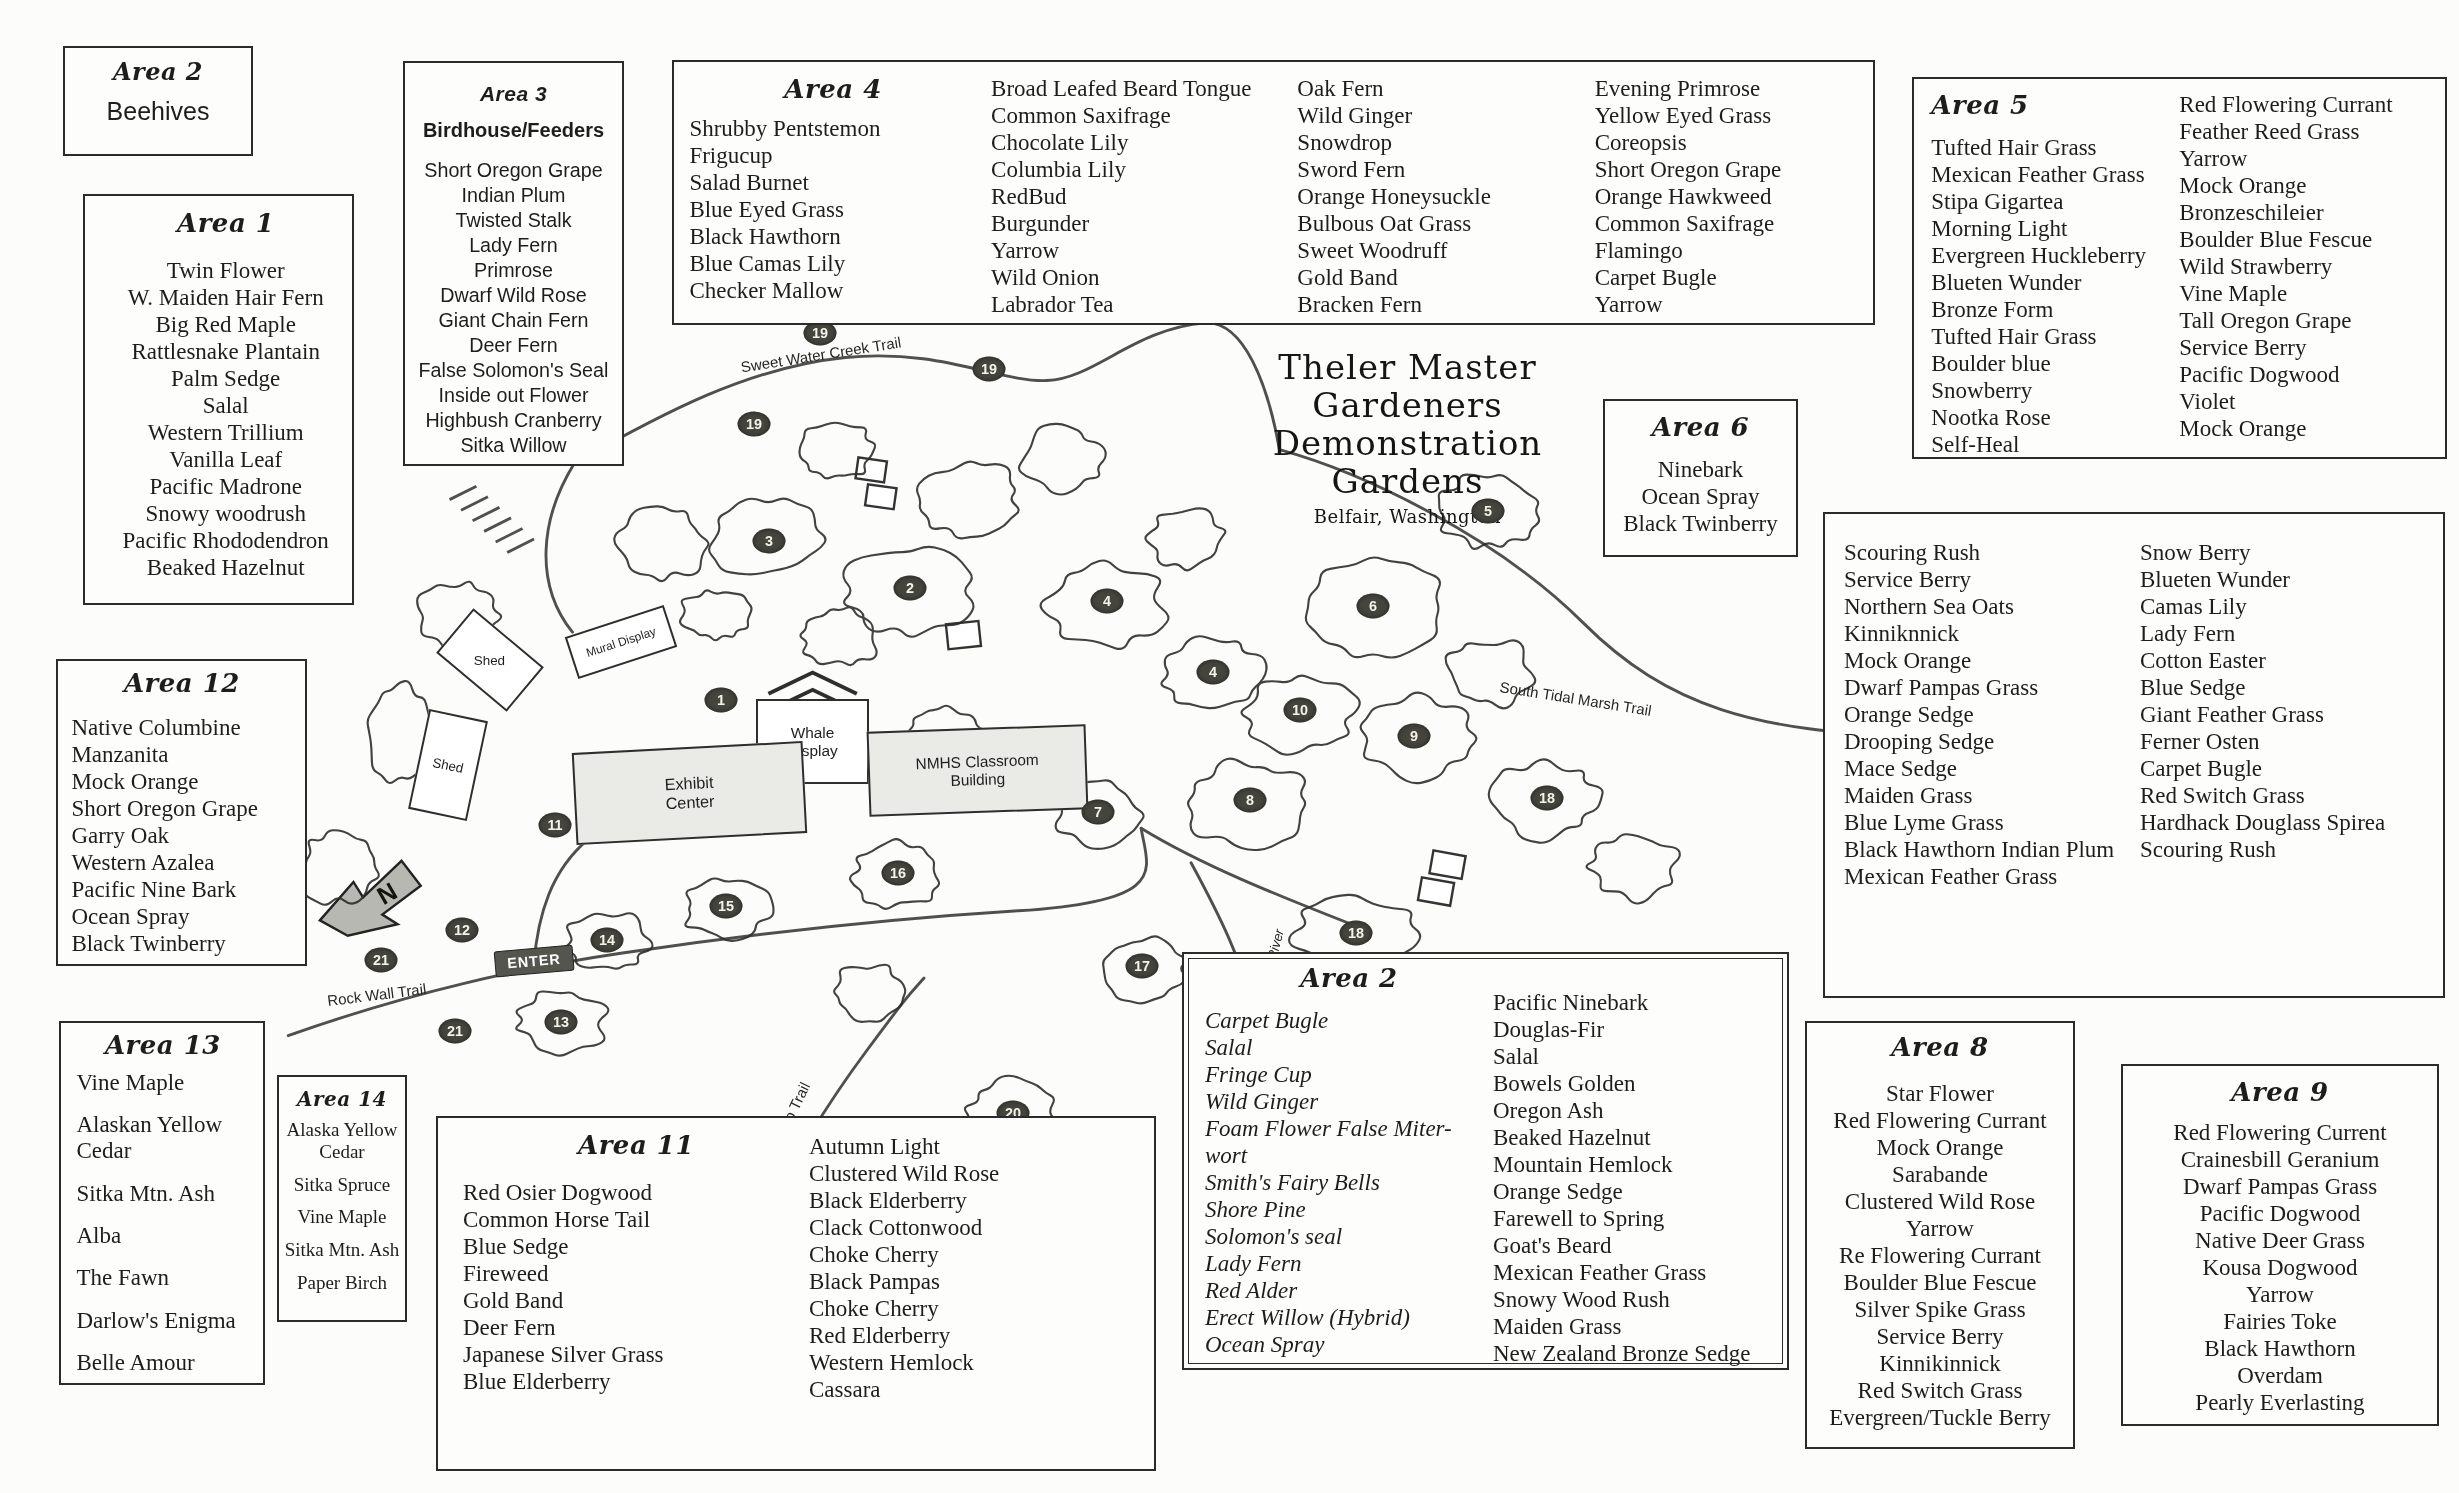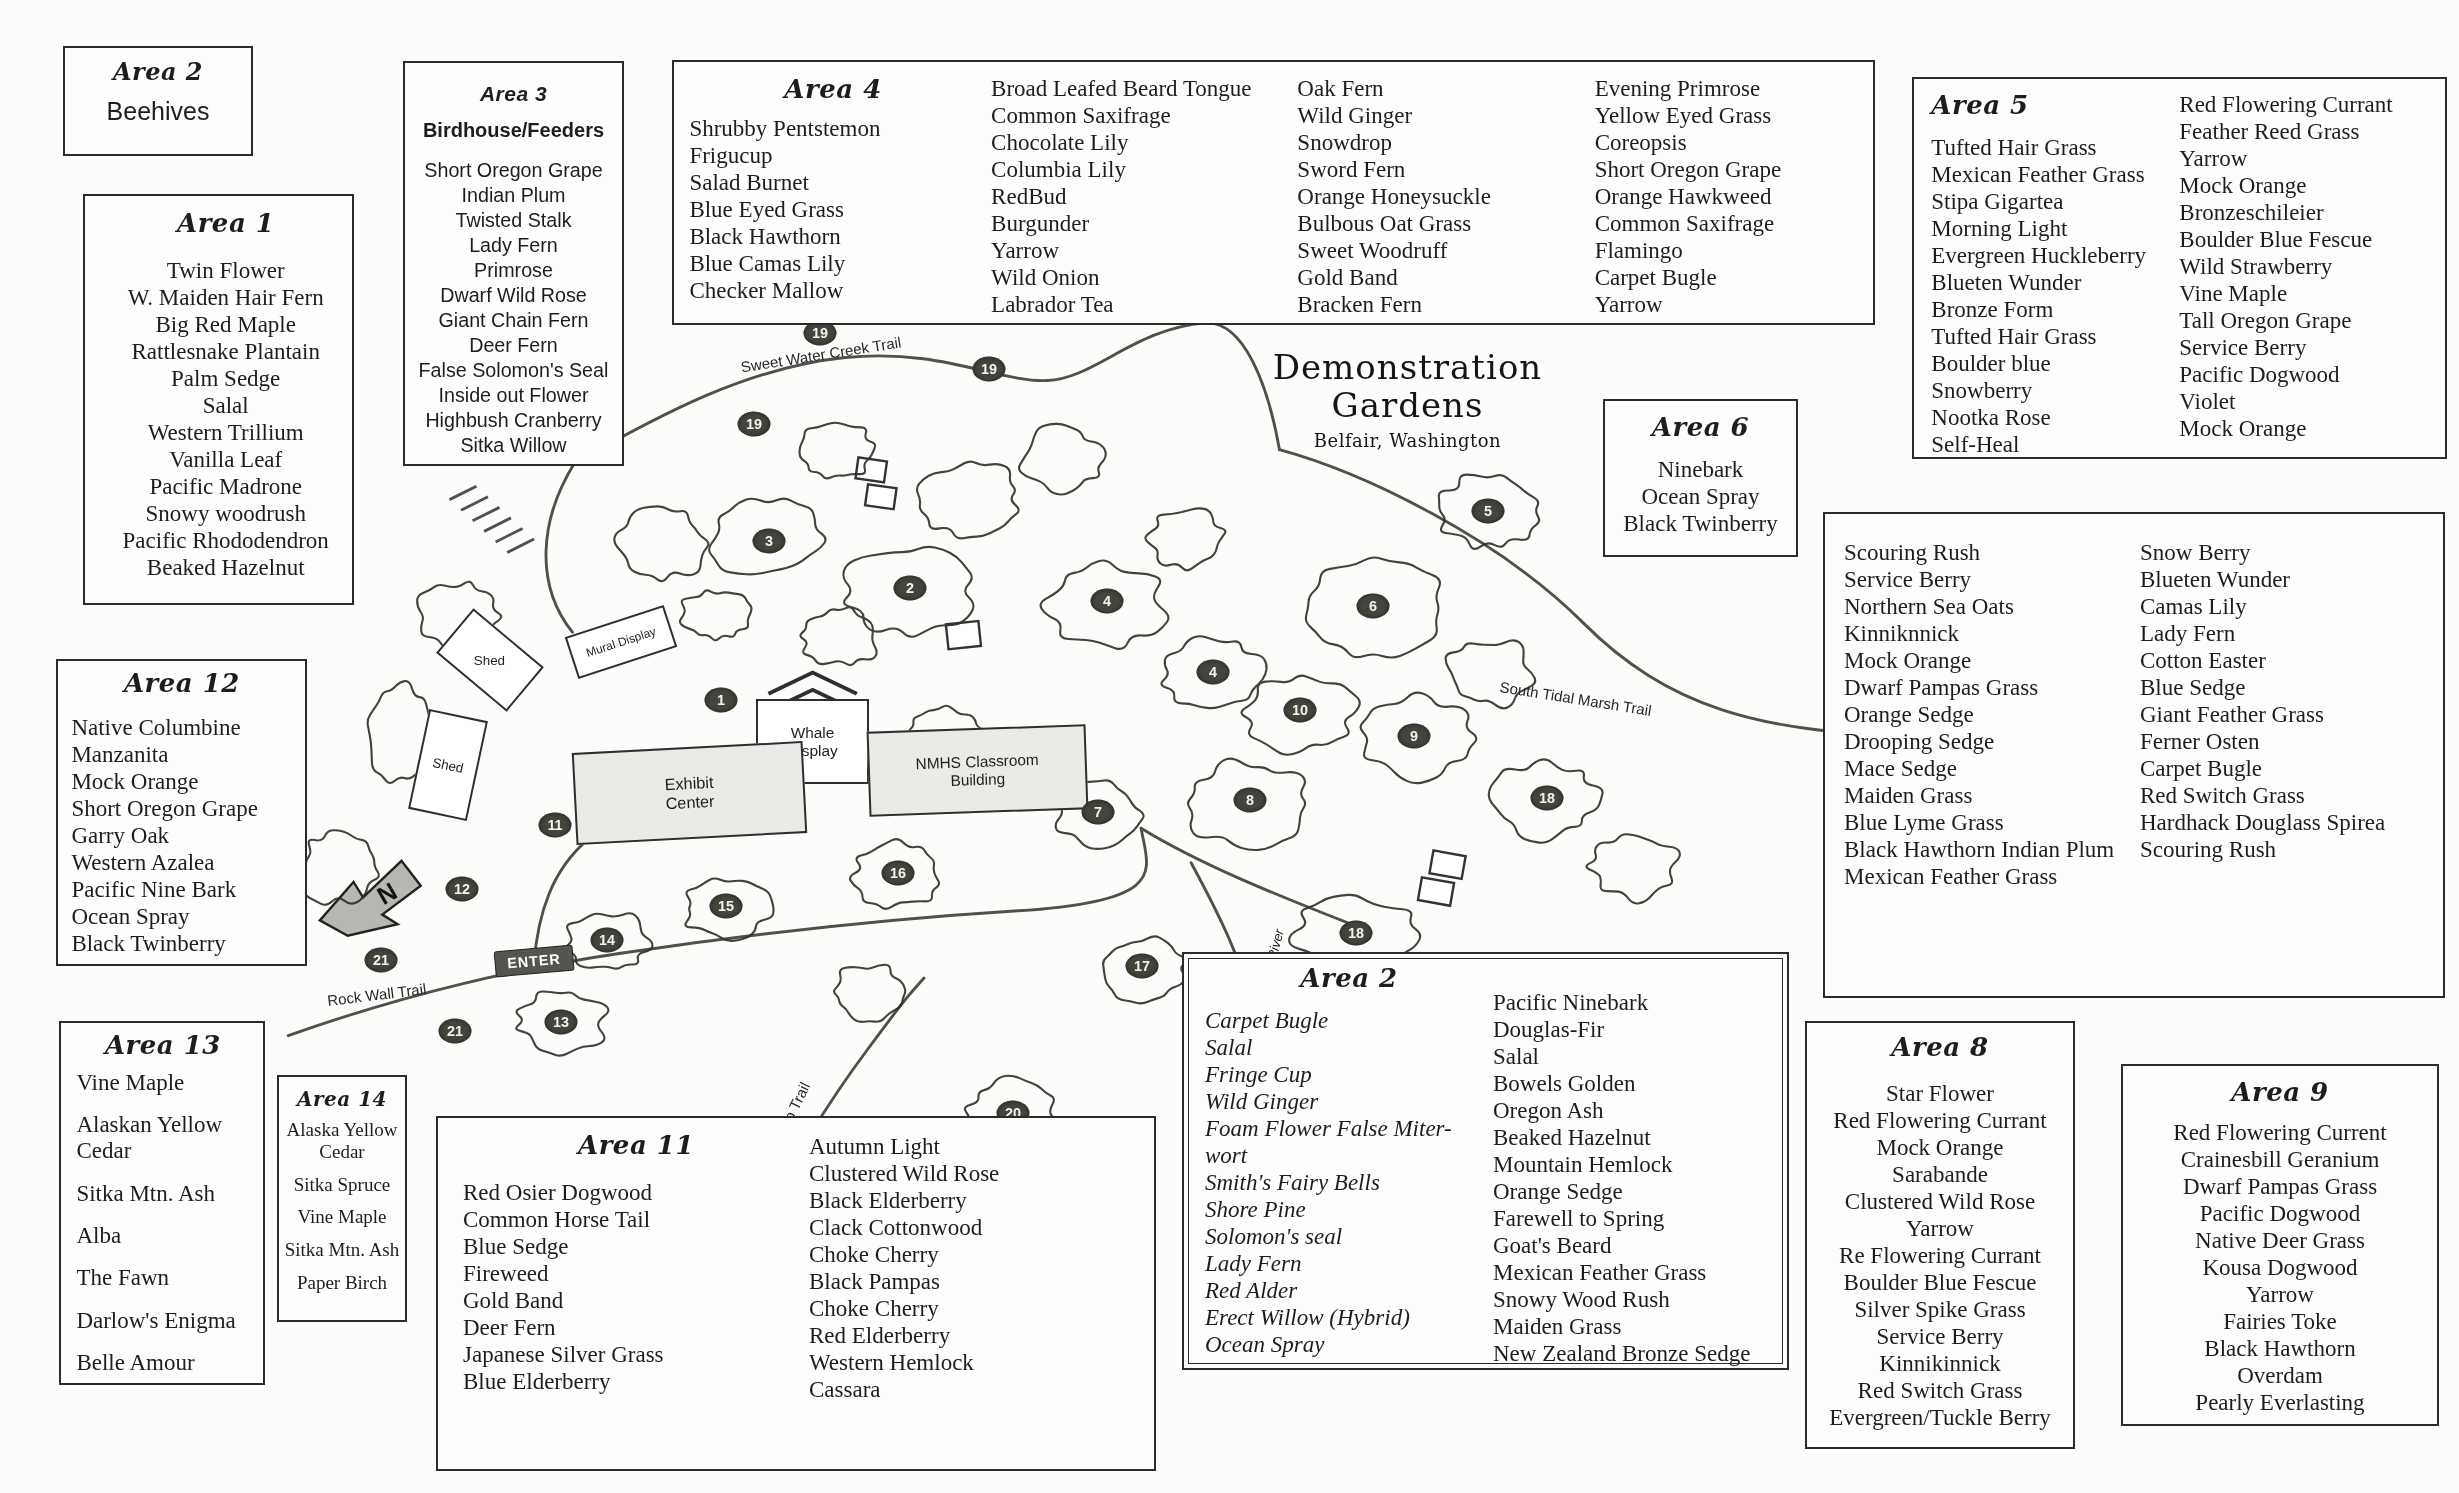--- a/index.html
+++ b/index.html
@@ -150,20 +150,21 @@
   <span style="width:67px">Whale Display</span>
 </div>
 <div class="bld" style="left:574px;top:747px;width:231px;height:92px;transform:rotate(-3deg);background:#eaeae6;font-size:16.3px;">
   <span style="width:86px">Exhibit Center</span>
 </div>
 <div class="bld" style="left:868px;top:728px;width:219px;height:85px;transform:rotate(-2deg);background:#eaeae6;font-size:15.4px;">
   <span style="width:163px">NMHS Classroom Building</span>
 </div>
 
 <div class="map-title">
+  <div class="t1">Theler Master Gardeners</div>
   <div class="t2">Demonstration Gardens</div>
   <div class="t3">Belfair, Washington</div>
 </div>
 
 <span class="tl" style="left:740px;top:346px;transform:rotate(-9deg)">Sweet Water Creek Trail</span>
 <span class="tl" style="left:1499px;top:690px;transform:rotate(9deg)">South Tidal Marsh Trail</span>
 <span class="tl" style="left:327px;top:986px;transform:rotate(-7deg)">Rock Wall Trail</span>
 <span class="tl" style="left:769px;top:1158px;transform:translate(-50%,-50%) rotate(-64deg)">Alder Cedar Swamp Trail</span>
 <span class="tl" style="left:1260px;top:937px;font-style:italic;font-size:13.4px;transform:rotate(-75deg)">River</span>
 
@@ -182,21 +183,21 @@
     <span class="marker" style="left: 1213px; top: 672px;">4</span>
     <span class="marker" style="left: 1300px; top: 710px;">10</span>
     <span class="marker" style="left: 1414px; top: 736px;">9</span>
     <span class="marker" style="left: 1250px; top: 800px;">8</span>
     <span class="marker" style="left: 1547px; top: 798px;">18</span>
     <span class="marker" style="left: 1356px; top: 933px;">18</span>
     <span class="marker" style="left: 1098px; top: 812px;">7</span>
     <span class="marker" style="left: 898px; top: 873px;">16</span>
     <span class="marker" style="left: 726px; top: 906px;">15</span>
     <span class="marker" style="left: 607px; top: 940px;">14</span>
-    <span class="marker" style="left: 462px; top: 889px;">12</span>
+    <span class="marker" style="left: 462px; top: 930px;">12</span>
     <span class="marker" style="left: 561px; top: 1022px;">13</span>
     <span class="marker" style="left: 381px; top: 960px;">21</span>
     <span class="marker" style="left: 455px; top: 1031px;">21</span>
     <span class="marker" style="left: 1142px; top: 966px;">17</span>
     <span class="marker" style="left: 1013px; top: 1113px;">20</span>
     <span class="marker" style="left: 721px; top: 700px;">1</span>
     <span class="marker" style="left: 555px; top: 825px;">11</span>
   </div>
 
 <div class="area" style="left:63px;top:46px;width:190px;height:110px;">

